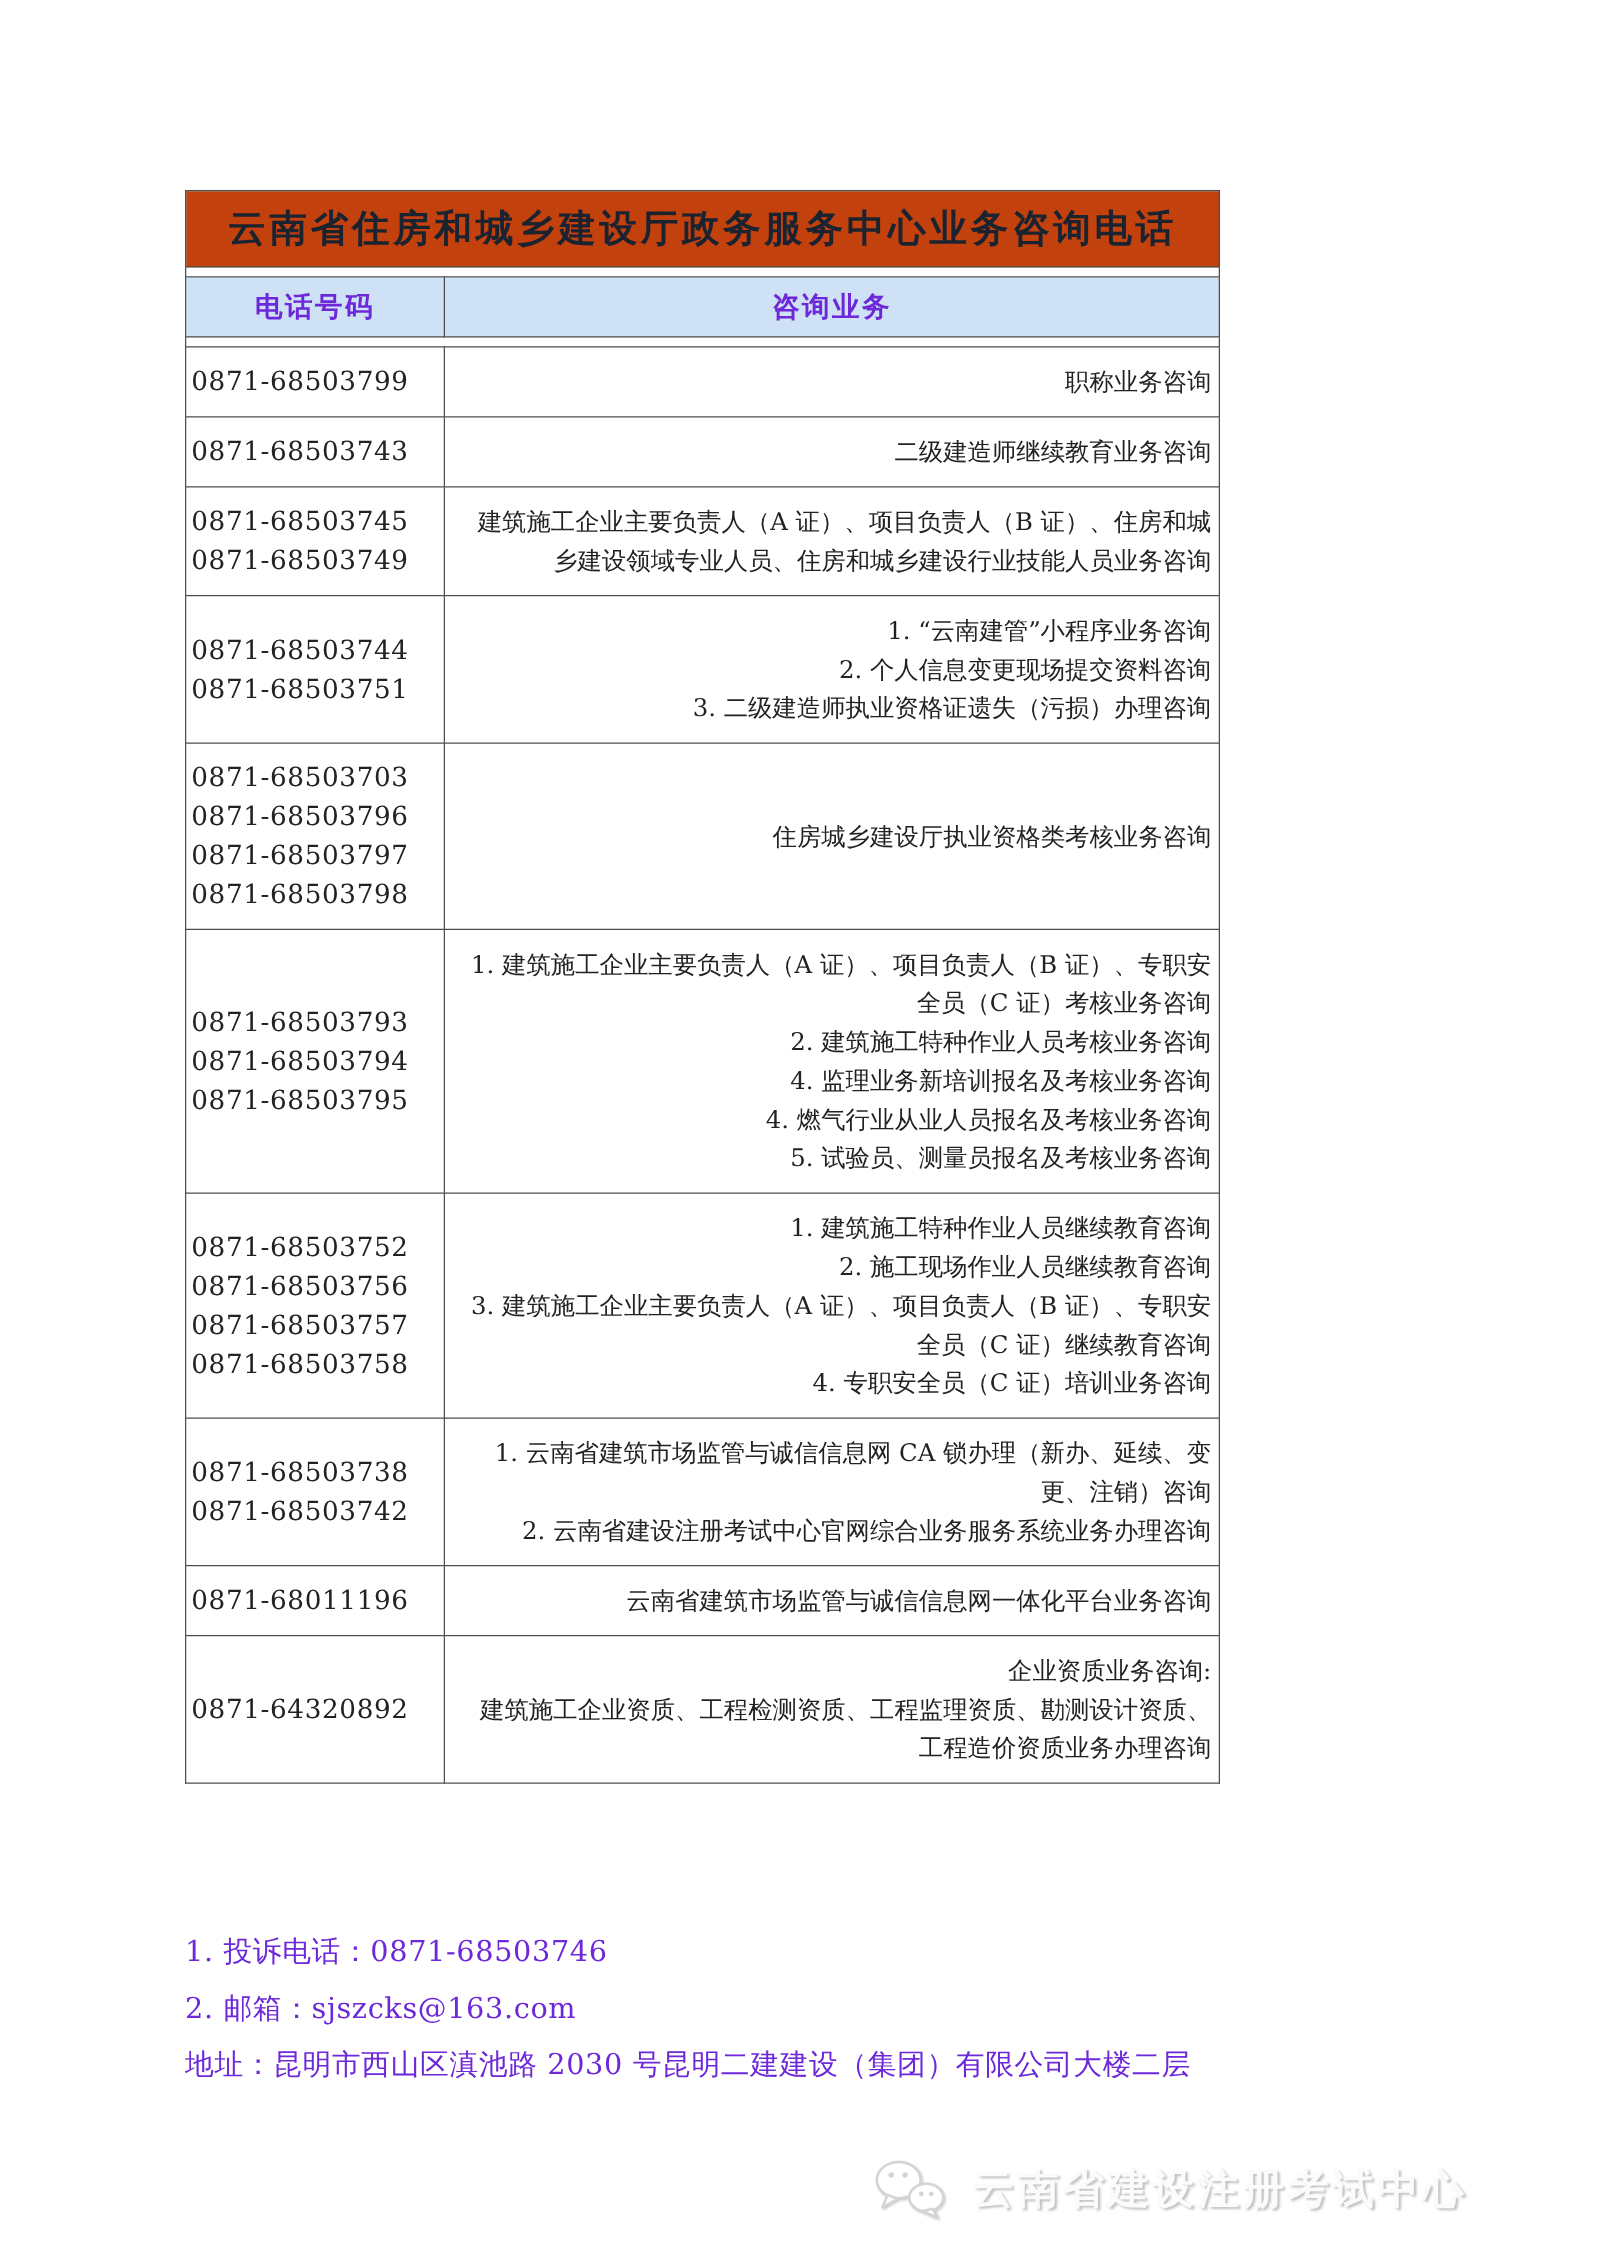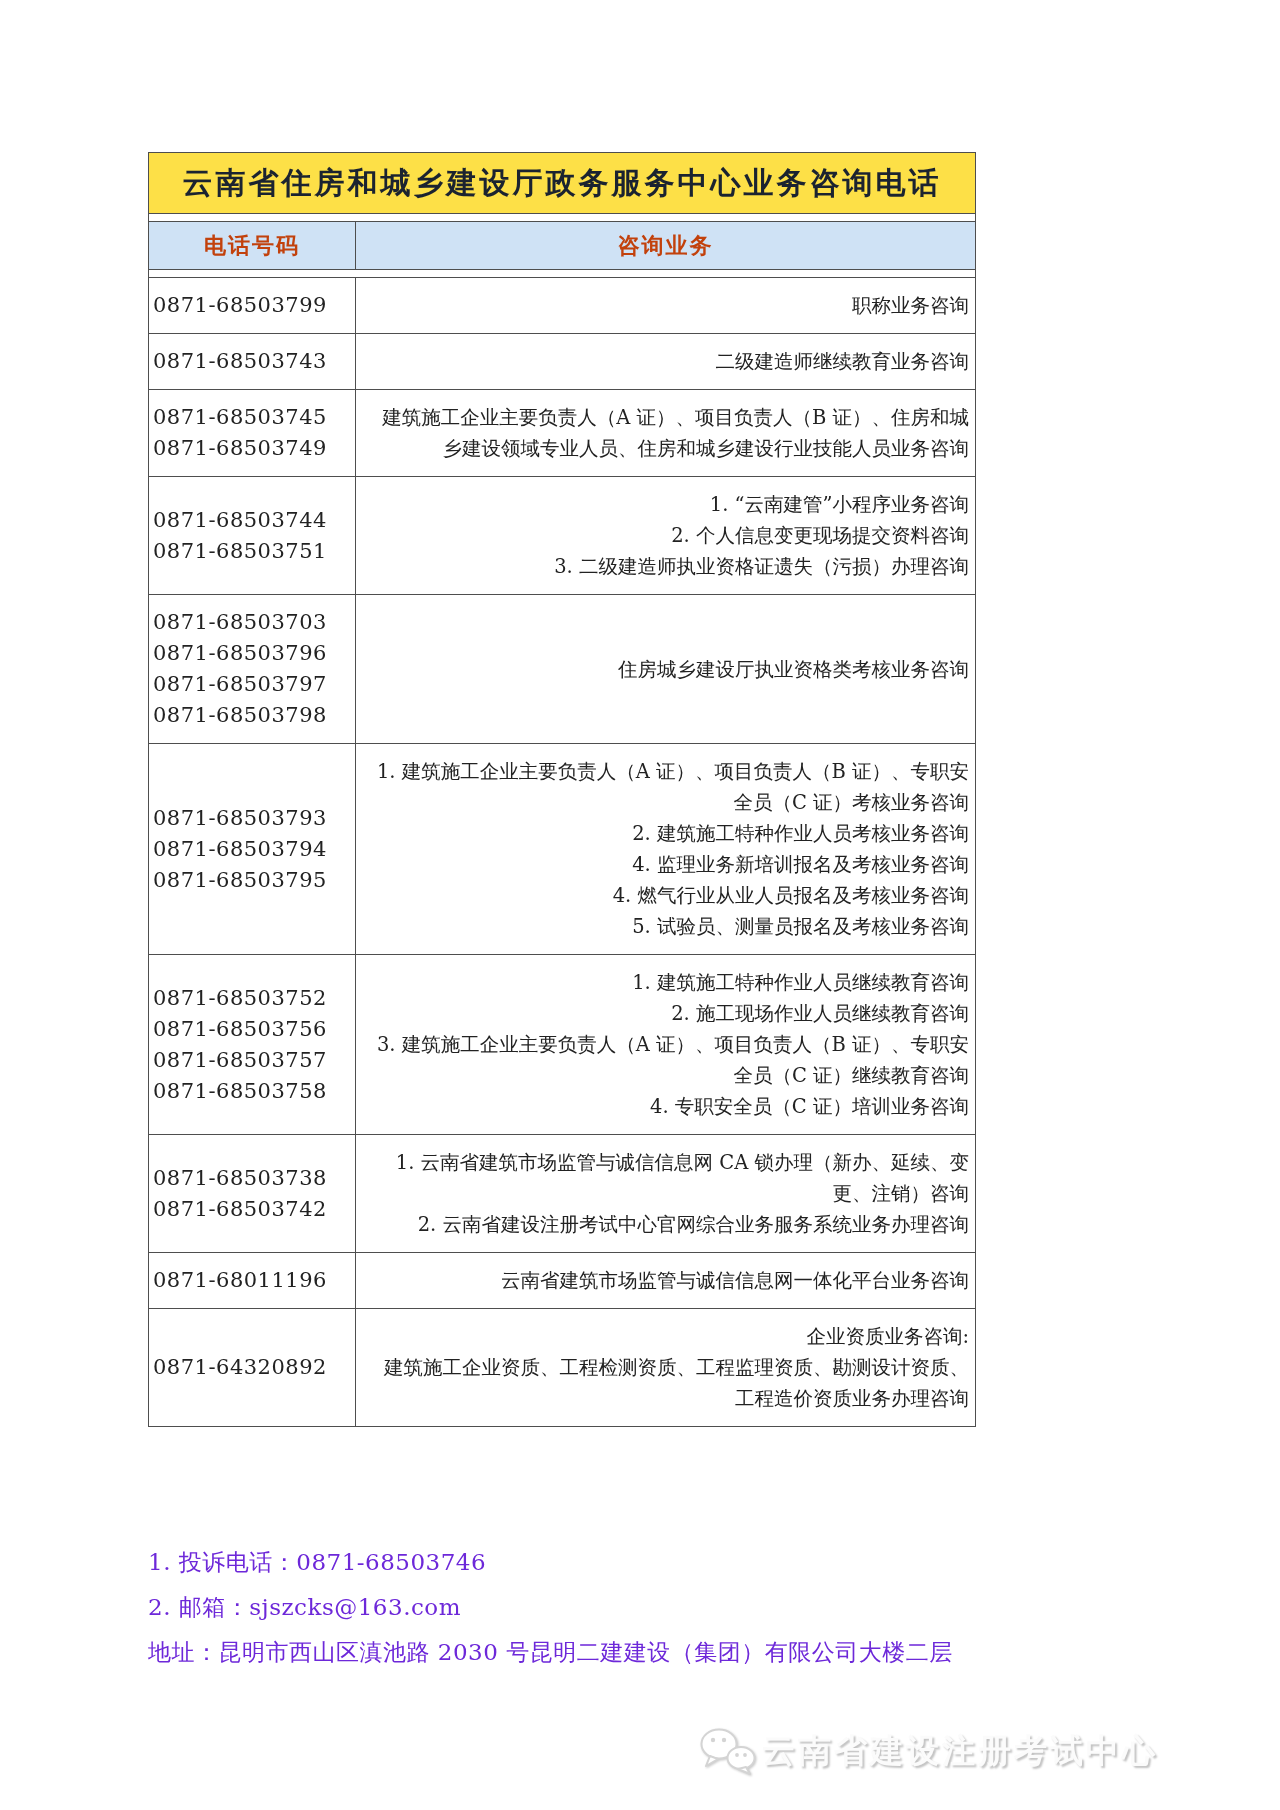--- a/index.html
+++ b/index.html
@@ -22,42 +22,42 @@
     left: 148px;
     top: 152px;
     width: 828px;
     border-collapse: collapse;
     table-layout: fixed;
   }
   .doc-table th, .doc-table td {
     border: 1.5px solid #4e4e4e;
   }
   .title-cell {
-    background: #fde047;
+    background: #c2410c;
     height: 60px;
     font-size: 30px;
     font-weight: bold;
     text-align: center;
     letter-spacing: 3px;
     color: #1b2330;
     padding: 0 6px;
   }
   .spacer td {
     height: 7px;
     padding: 0;
     background: #ffffff;
   }
   .header-row th {
     background: #cfe2f5;
     height: 45px;
     font-size: 22px;
     font-weight: bold;
     text-align: center;
     letter-spacing: 2px;
-    color: #c2410c;
+    color: #6d28d9;
   }
   .phone-cell {
     text-align: left;
     vertical-align: middle;
     padding: 12px 4px;
     background: #ffffff;
   }
   .phone-line {
     font-size: 21px;
     line-height: 31px;
@@ -92,21 +92,21 @@
     color: #6d28d9;
   }
 
   
   .watermark {
     position: absolute;
     left: 698px;
     top: 1726px;
     display: flex;
     align-items: center;
-    gap: 4px;
+    gap: 20px;
   }
   .wm-icon svg {
     display: block;
     filter: drop-shadow(1.5px 1.5px 1px #c9c9c9);
   }
   .wm-text {
     font-family: "DejaVu Sans", "Liberation Sans", sans-serif;
     font-size: 33px;
     font-weight: bold;
     letter-spacing: 3px;

